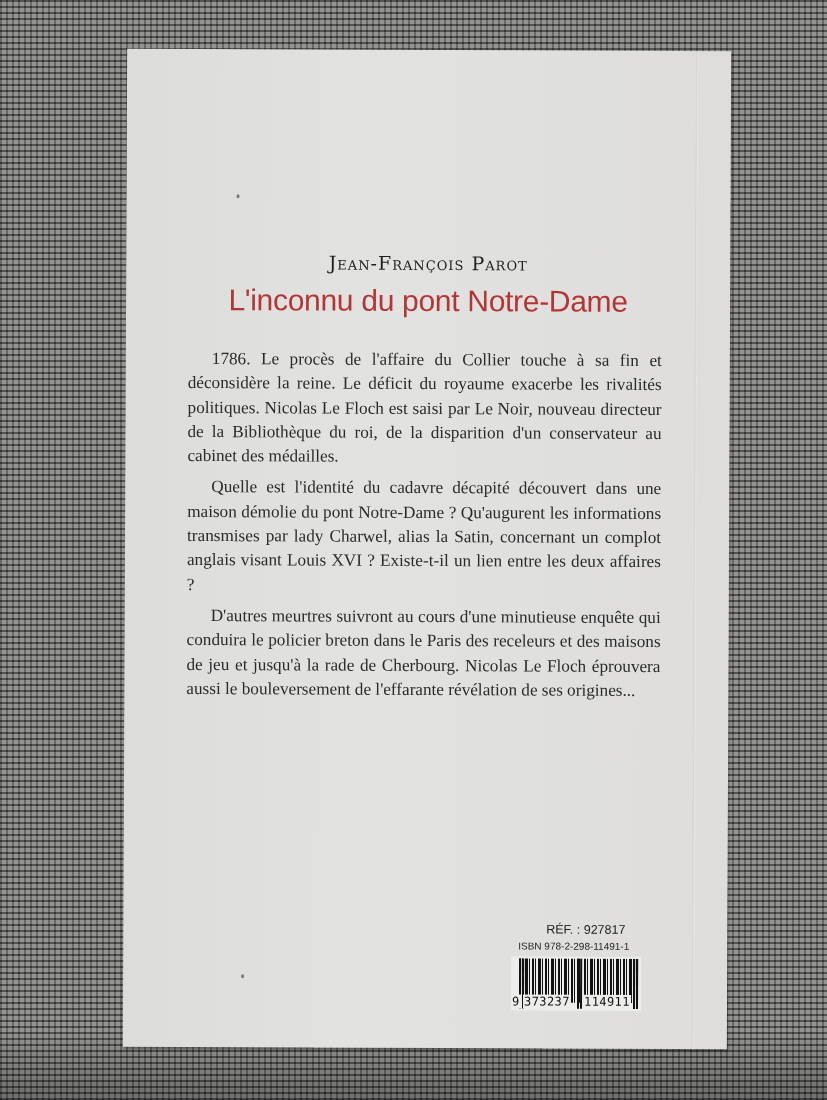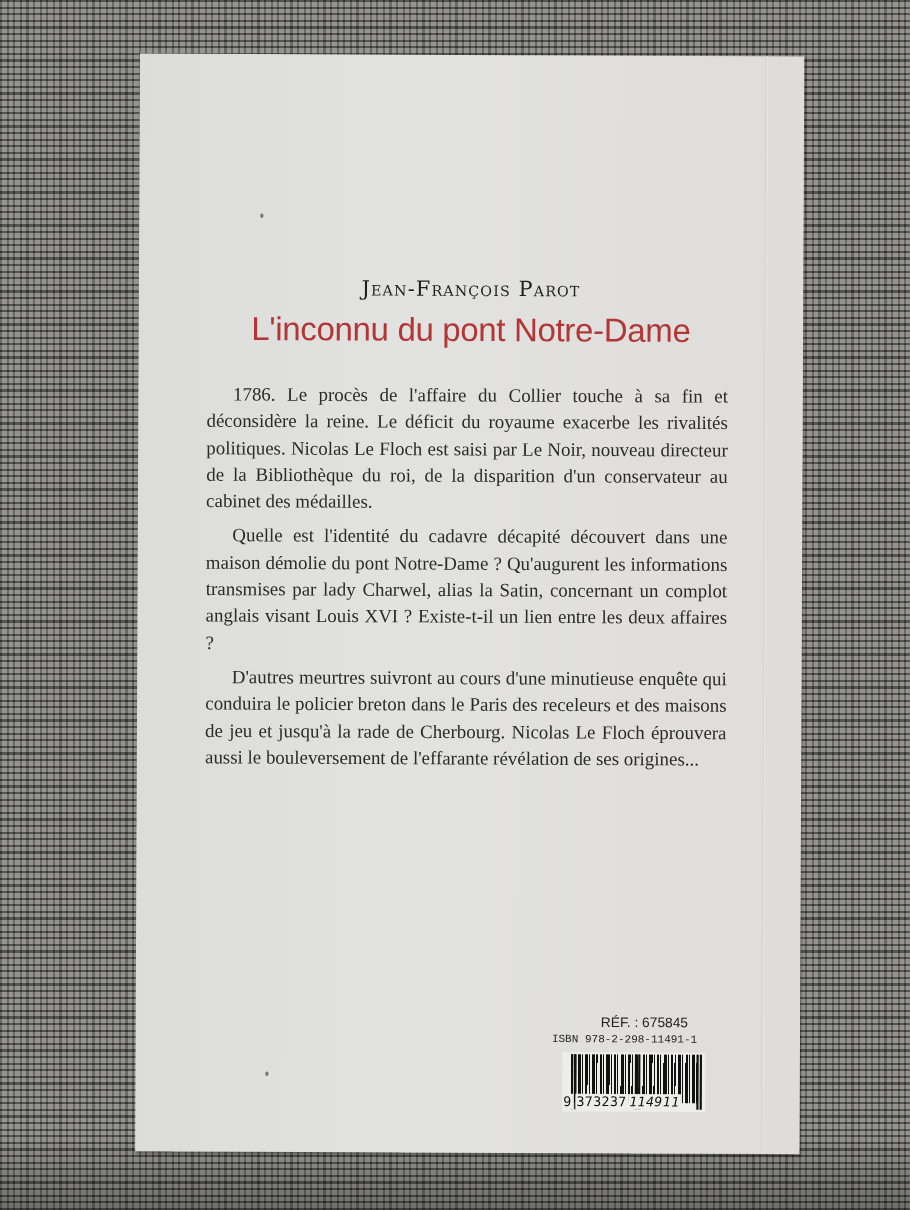--- a/index.html
+++ b/index.html
@@ -39,64 +39,64 @@
       position: absolute; left: 62px; width: 474px; top: 298px;
       font-family: "Liberation Serif", serif; font-size: 17.2px; line-height: 24.3px;
       color: #2a2a2a; text-align: justify;
     }
     .blurb p { margin: 0 0 7px 0; text-indent: 24px; }
     .ref {
       position: absolute; left: 405px; top: 872px; width: 115px; text-align: center;
       font-family: "Liberation Sans", sans-serif; font-size: 12.5px; color: #222;
     }
     .isbn {
-      position: absolute; left: 377px; top: 890px; width: 135px; text-align: center;
-      font-family: Liberation Mono, monospace; font-size: 10px; color: #222;
+      position: absolute; left: 395px; top: 890px; width: 135px; 
+      font-family: Liberation Sans, sans-serif; font-size: 10px; color: #222;
     }
     .barcode {
       position: absolute; left: 388px; top: 906px; width: 130px; height: 54px;
       background: #ededeb;
     }
     .bars {
       position: absolute; left: 8px; top: 2px; width: 118px; height: 44px;
       background: repeating-linear-gradient(90deg,
         #111 0px, #111 2px, #ededeb 2px, #ededeb 3px, #111 3px, #111 4px, #ededeb 4px, #ededeb 6px,
         #111 6px, #111 9px, #ededeb 9px, #ededeb 10px, #111 10px, #111 11px, #ededeb 11px, #ededeb 13px);
     }
     .guard { position: absolute; top: 2px; width: 1.5px; height: 50px; background: #111; }
     .barcode-digits {
       position: absolute; left: 0; top: 38px; width: 130px; height: 16px;
       font-family: "DejaVu Sans Mono", monospace; font-size: 12px; color: #111;
       letter-spacing: 0.4px;
     }
     .barcode-digits span { background: #ededeb; padding: 0 1px; }
     .d-first { position: absolute; left: 0; top: 0; }
     .d-left { position: absolute; left: 12px; top: 0; }
-    .d-right { position: absolute; left: 60px; top: 0; font-style: italic; }
+    .d-right { position: absolute; left: 72px; top: 0; }
   </style>
 </head>
 <body>
 
 <div class="shade-bottom"></div>
 
 <div class="book">
   <div class="spine-fold"></div>
   <div class="speck" style="left:110px; top:145px;"></div>
   <div class="speck" style="left:118px; top:925px;"></div>
 
   <div class="author">Jean-François Parot</div>
   <div class="title">L'inconnu du pont Notre-Dame</div>
 
   <div class="blurb">
     <p>1786. Le procès de l'affaire du Collier touche à sa fin et déconsidère la reine. Le déficit du royaume exacerbe les rivalités politiques. Nicolas Le Floch est saisi par Le Noir, nouveau directeur de la Bibliothèque du roi, de la disparition d'un conservateur au cabinet des médailles.</p>
     <p>Quelle est l'identité du cadavre décapité découvert dans une maison démolie du pont Notre-Dame ? Qu'augurent les informations transmises par lady Charwel, alias la Satin, concernant un complot anglais visant Louis XVI ? Existe-t-il un lien entre les deux affaires ?</p>
     <p>D'autres meurtres suivront au cours d'une minutieuse enquête qui conduira le policier breton dans le Paris des receleurs et des maisons de jeu et jusqu'à la rade de Cherbourg. Nicolas Le Floch éprouvera aussi le bouleversement de l'effarante révélation de ses origines...</p>
   </div>
 
-  <div class="ref">RÉF. : 675845</div>
+  <div class="ref">RÉF. : 927817</div>
   <div class="isbn">ISBN 978-2-298-11491-1</div>
 
   <div class="barcode">
     <div class="bars"></div>
     <div class="guard" style="left:8px;"></div>
     <div class="guard" style="left:11px;"></div>
     <div class="guard" style="left:66px;"></div>
     <div class="guard" style="left:69px;"></div>
     <div class="guard" style="left:122px;"></div>
     <div class="guard" style="left:125px;"></div>

